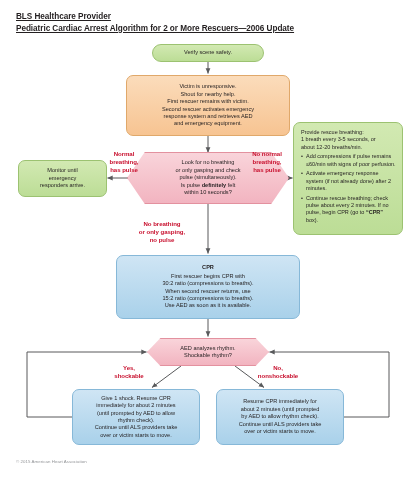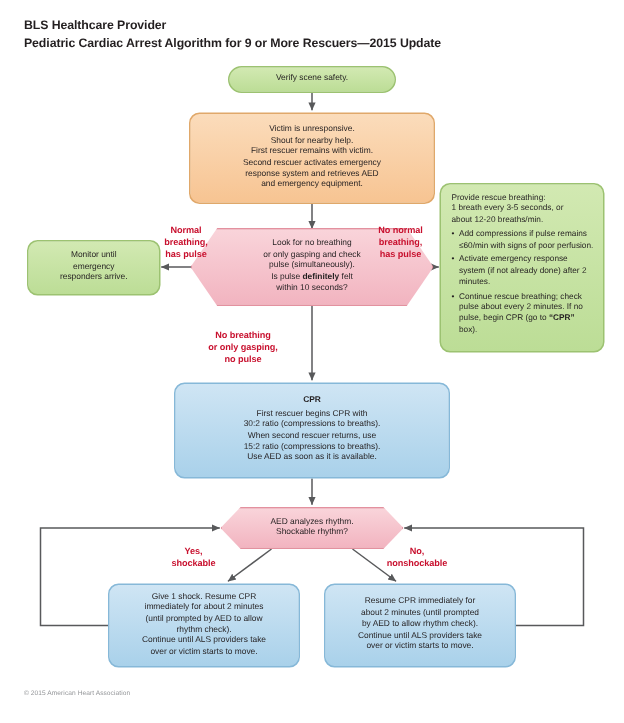--- a/index.html
+++ b/index.html
@@ -15,20 +15,21 @@
     color: #231f20;
     overflow: hidden;
   }
 
   
   #header {
     position: absolute;
     left: 16px;
     top: 11px;
     width: 390px;
+    text-decoration: underline;
   }
   #header .line {
     font-size: 8.2px;
     font-weight: bold;
     line-height: 11.6px;
     letter-spacing: -0.05px;
     color: #231f20;
   }
 
   
@@ -142,21 +143,21 @@
     letter-spacing: 0.05px;
   }
 
   b { font-weight: bold; }
 </style>
 </head>
 <body>
 
 <div id="header">
   <div class="line">BLS Healthcare Provider</div>
-  <div class="line">Pediatric Cardiac Arrest Algorithm for 9 or More Rescuers—2015 Update</div>
+  <div class="line">Pediatric Cardiac Arrest Algorithm for 2 or More Rescuers—2006 Update</div>
 </div>
 
 <svg id="wires" viewBox="0 0 416 482" width="416" height="482">
   <defs>
     <marker id="ah" markerWidth="6" markerHeight="6" refX="5.2" refY="3" orient="auto" markerUnits="userSpaceOnUse">
       <path d="M0,0.6 L5.4,3 L0,5.4 z" fill="#58595b"></path>
     </marker>
   </defs>
   <g stroke="#58595b" stroke-width="1" fill="none">
 

